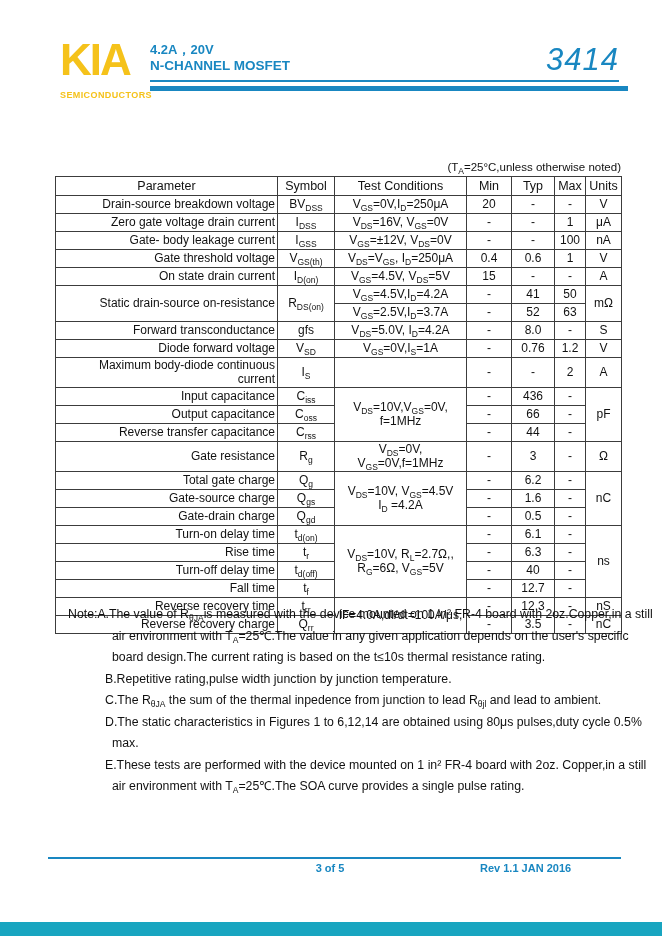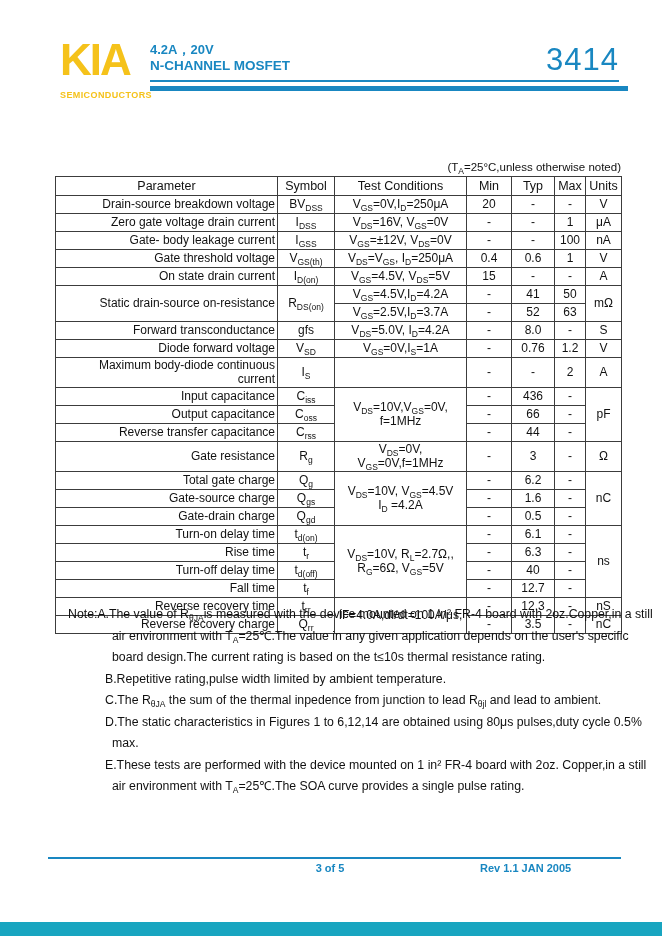--- a/index.html
+++ b/index.html
@@ -8,21 +8,21 @@
     font-family:"Liberation Sans", sans-serif; color:#111; overflow:hidden;
     margin:0 auto;
   }
   
   .logo{position:absolute; left:60px; top:38px; font-size:44px; font-weight:bold;
         color:#f5c21a; letter-spacing:-2px; line-height:1;}
   .logo-sub{position:absolute; left:60px; top:90px; font-size:9px; font-weight:bold;
         color:#f5c21a; letter-spacing:0.4px;}
   .rating-line{position:absolute; left:150px; top:41px; font-size:13px; font-weight:bold; color:#1987c1;}
   .device-type{position:absolute; left:150px; top:58px; font-size:13.5px; font-weight:bold; color:#1987c1;}
-  .part-number{position:absolute; left:546px; top:42px; font-size:31px; color:#1987c1; letter-spacing:1px;}
+  .part-number{position:absolute; left:546px; top:42px; font-size:31px; color:#1987c1; letter-spacing:1px;font-style:italic;}
   .rule-thin{position:absolute; left:150px; top:80px; width:469px; height:2px; background:#1987c1;}
   .rule-thick{position:absolute; left:150px; top:86px; width:478px; height:5px; background:#1987c1;}
   
   .section-title{position:absolute; left:62px; top:130px; width:559px;
     font-size:14.5px; color:#1987c1; padding-bottom:3px; border-bottom:2px solid #1987c1;}
   
   .cond-note{position:absolute; left:55px; top:161px; width:566px; text-align:right; font-size:11.5px; color:#111;}
   
   table.ec{position:absolute; left:55px; top:176px; width:566px;
     border-collapse:collapse; font-size:12px; color:#111; table-layout:fixed;}
@@ -275,27 +275,27 @@
           <td>-</td>
           <td>nC</td>
         </tr>
       </tbody>
   </table>
 
   <div class="notes" id="notes">
       <div class="note-line indent0">Note:A.The value of R<sub>θJA</sub>is measured with the device mounted on 1 in² FR-4 board with 2oz.Copper,in a still</div>
       <div class="note-line indent2">air environment with T<sub>A</sub>=25℃.The value in any given application depends on the user's specific</div>
       <div class="note-line indent2">board design.The current rating is based on the t≤10s thermal resistance rating.</div>
-      <div class="note-line indent1">B.Repetitive rating,pulse width limited by ambient temperature.</div>
+      <div class="note-line indent1">B.Repetitive rating,pulse width junction by junction temperature.</div>
       <div class="note-line indent1">C.The R<sub>θJA</sub>  the sum of the thermal inpedence from junction to lead R<sub>θjl</sub> and lead to ambient.</div>
       <div class="note-line indent1">D.The static characteristics in Figures 1 to 6,12,14 are obtained using 80μs pulses,duty cycle 0.5%</div>
       <div class="note-line indent2">max.</div>
       <div class="note-line indent1">E.These tests are performed with the device mounted on 1 in² FR-4 board with 2oz. Copper,in a still</div>
       <div class="note-line indent2">air environment with T<sub>A</sub>=25℃.The SOA curve provides a single pulse rating.</div>
     </div>
 
   <div class="footer-rule"></div>
   <div class="page-num">3 of 5</div>
-  <div class="rev-label">Rev 1.1 JAN 2005</div>
+  <div class="rev-label">Rev 1.1 JAN 2016</div>
 
   <div class="bottom-bar"></div>
 
 </div>
 
 </body></html>

